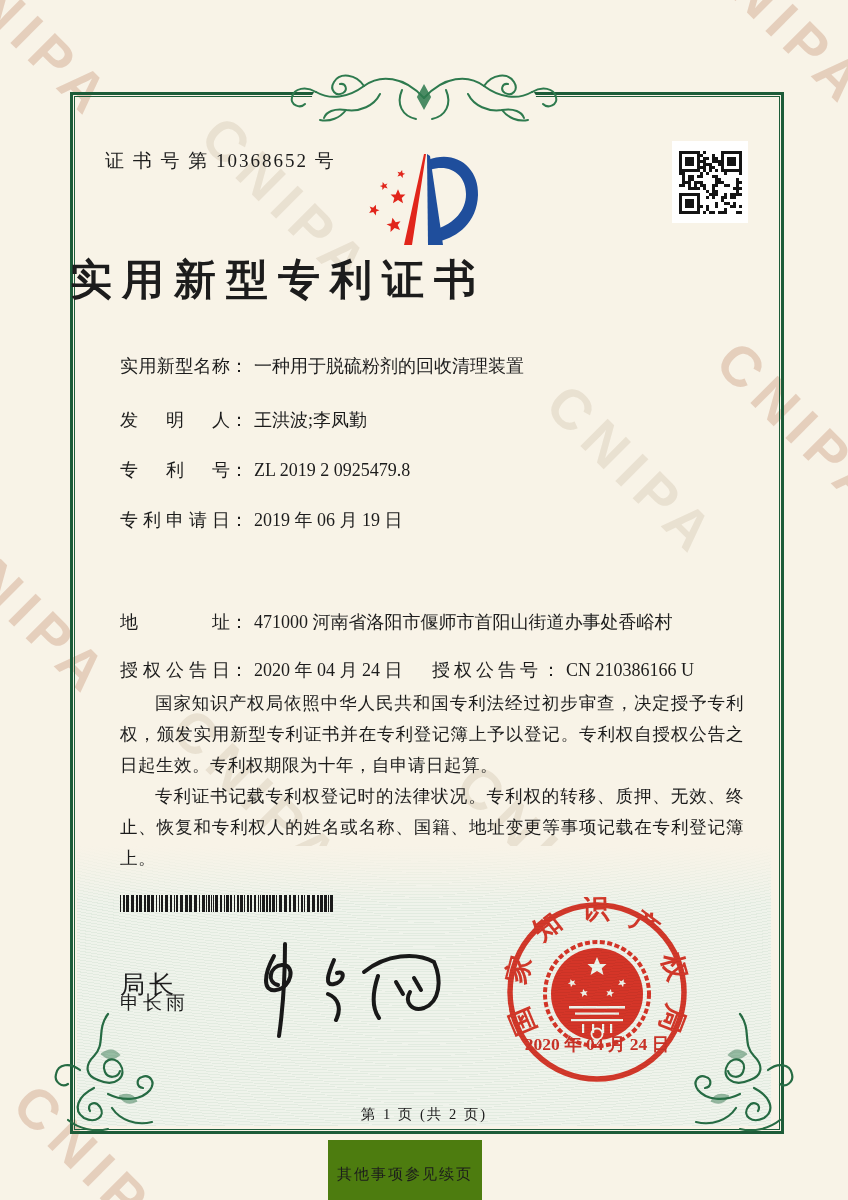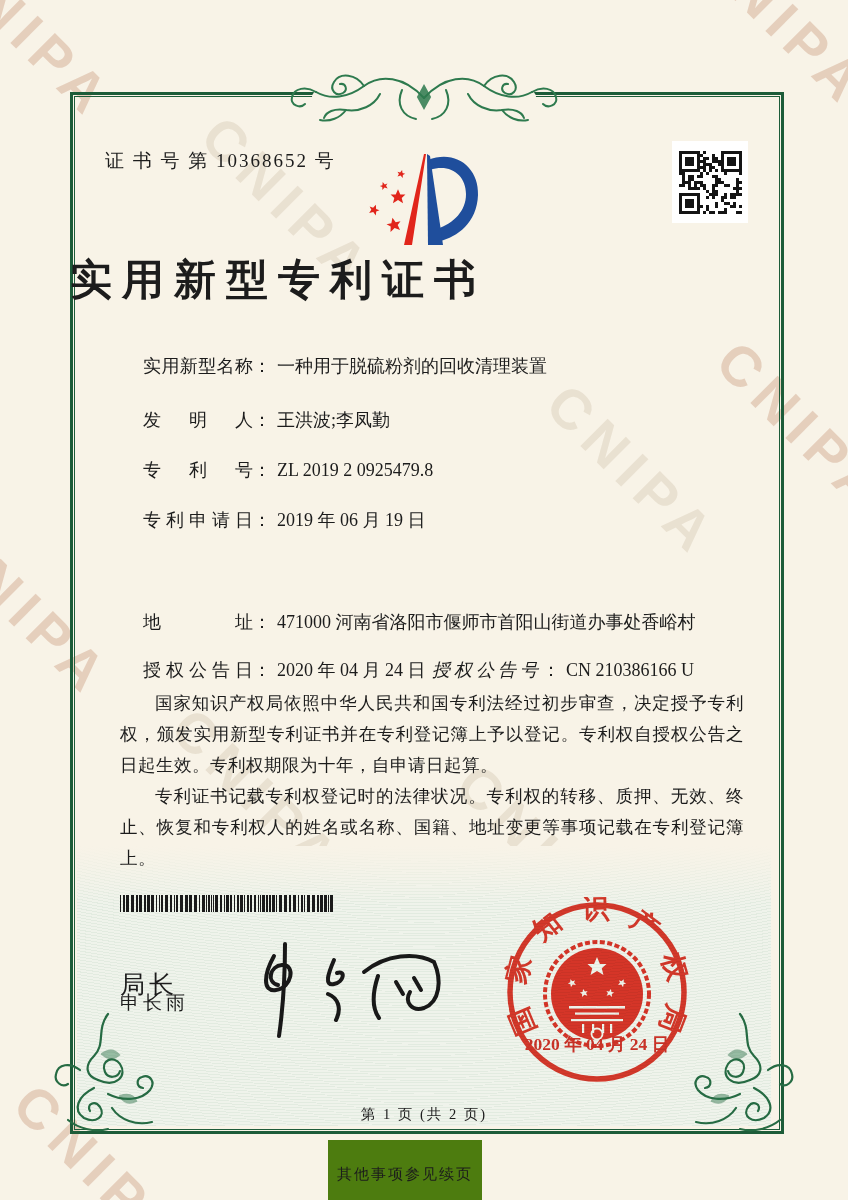--- a/index.html
+++ b/index.html
@@ -45,24 +45,24 @@
   .logo{position:absolute; left:360px; top:140px; z-index:3;}
   .qr-box{position:absolute; left:672px; top:141px; width:76px; height:82px;
     background:#ffffff; z-index:3; display:flex; align-items:center; justify-content:center;}
   .title{position:absolute; left:70px; top:252px; width:708px; z-index:3;
     font-size:42px; font-weight:bold; letter-spacing:10px;}
   
   .row{position:absolute; left:120px; z-index:3; font-size:18px; white-space:nowrap;}
   .r1{top:354px;} .r2{top:408px;} .r3{top:458px;} .r4{top:508px;}
   .r5{top:558px;} .r6{top:610px;} .r7{top:658px;}
   .flabel{display:inline-block; width:110px; text-align:justify; text-align-last:justify;
-    vertical-align:top;margin-left:23px;}
+    vertical-align:top;}
   .fvalue{margin-left:6px;}
   .grant-no{position:absolute; left:432px; top:658px; z-index:3; font-size:18px; white-space:nowrap;}
-  .grant-no .glabel{letter-spacing:4px;font-style:italic;}
+  .grant-no .glabel{letter-spacing:4px;}
   
   .body-text{position:absolute; left:120px; top:688px; width:624px; z-index:3;}
   .body-text p{margin:0; text-indent:2em; font-size:17.5px; line-height:31px;
     text-align:justify; letter-spacing:.5px;}
   
   .barcode{position:absolute; left:120px; top:895px; z-index:3;}
   .sig-title{position:absolute; left:120px; top:968px; z-index:4; font-size:25px; letter-spacing:4px;}
   .sig-name{position:absolute; left:120px; top:990px; z-index:4; font-size:19px; letter-spacing:4px;}
   .signature{position:absolute; left:252px; top:940px; z-index:4;}
   .seal{position:absolute; left:502px; top:897px; z-index:5; opacity:.93; mix-blend-mode:multiply;}

